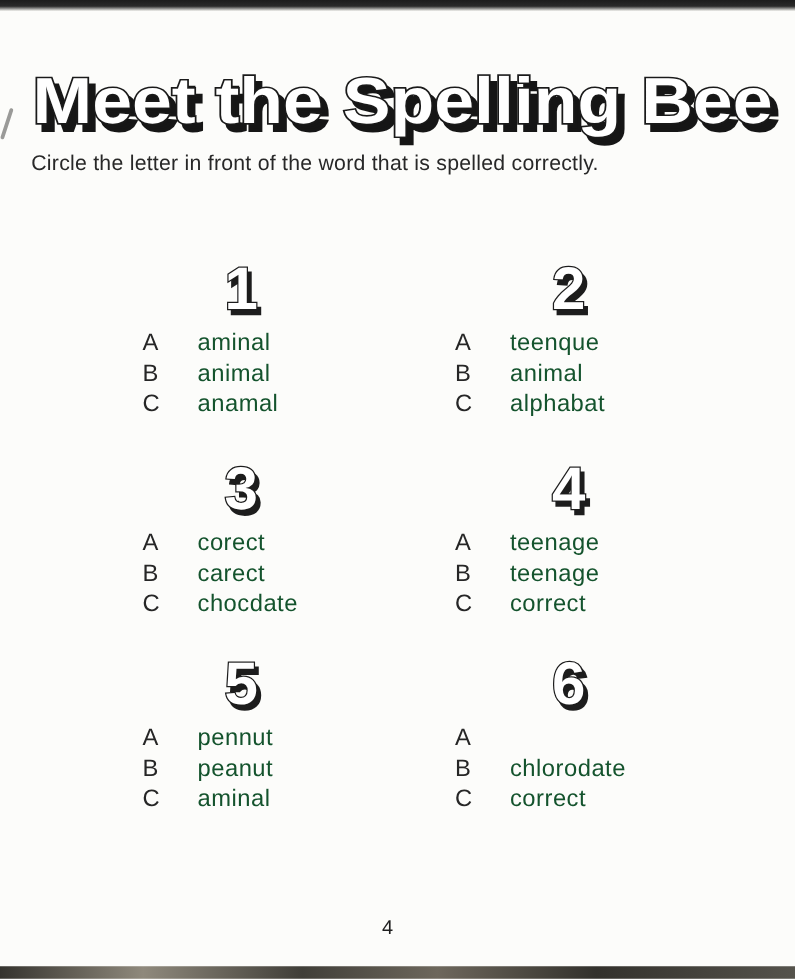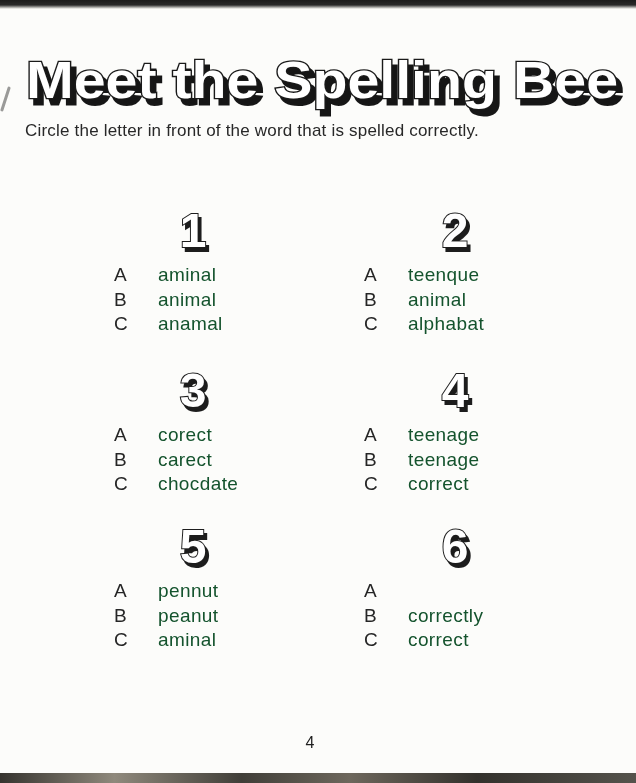--- a/index.html
+++ b/index.html
@@ -216,21 +216,21 @@
       <svg class="q-number-svg" width="200" height="56" viewBox="0 0 200 56">
         <text x="101" y="45" transform="translate(2,3)" text-anchor="middle" font-size="48" fill="#1d1d1d" stroke="#1d1d1d" stroke-width="2">6</text>
         <text x="100" y="44" text-anchor="middle" font-size="48" fill="#ffffff" stroke="#1d1d1d" stroke-width="2" paint-order="stroke fill">6</text>
       </svg>
       <div class="options">
         <div class="option">
           <span class="letter">A</span>
         </div>
         <div class="option">
           <span class="letter">B</span>
-          <span class="word">correctly</span>
+          <span class="word">chlorodate</span>
         </div>
         <div class="option">
           <span class="letter">C</span>
           <span class="word">correct</span>
         </div>
       </div>
     </div>
   </div>
 
   <div class="page-number">4</div>

